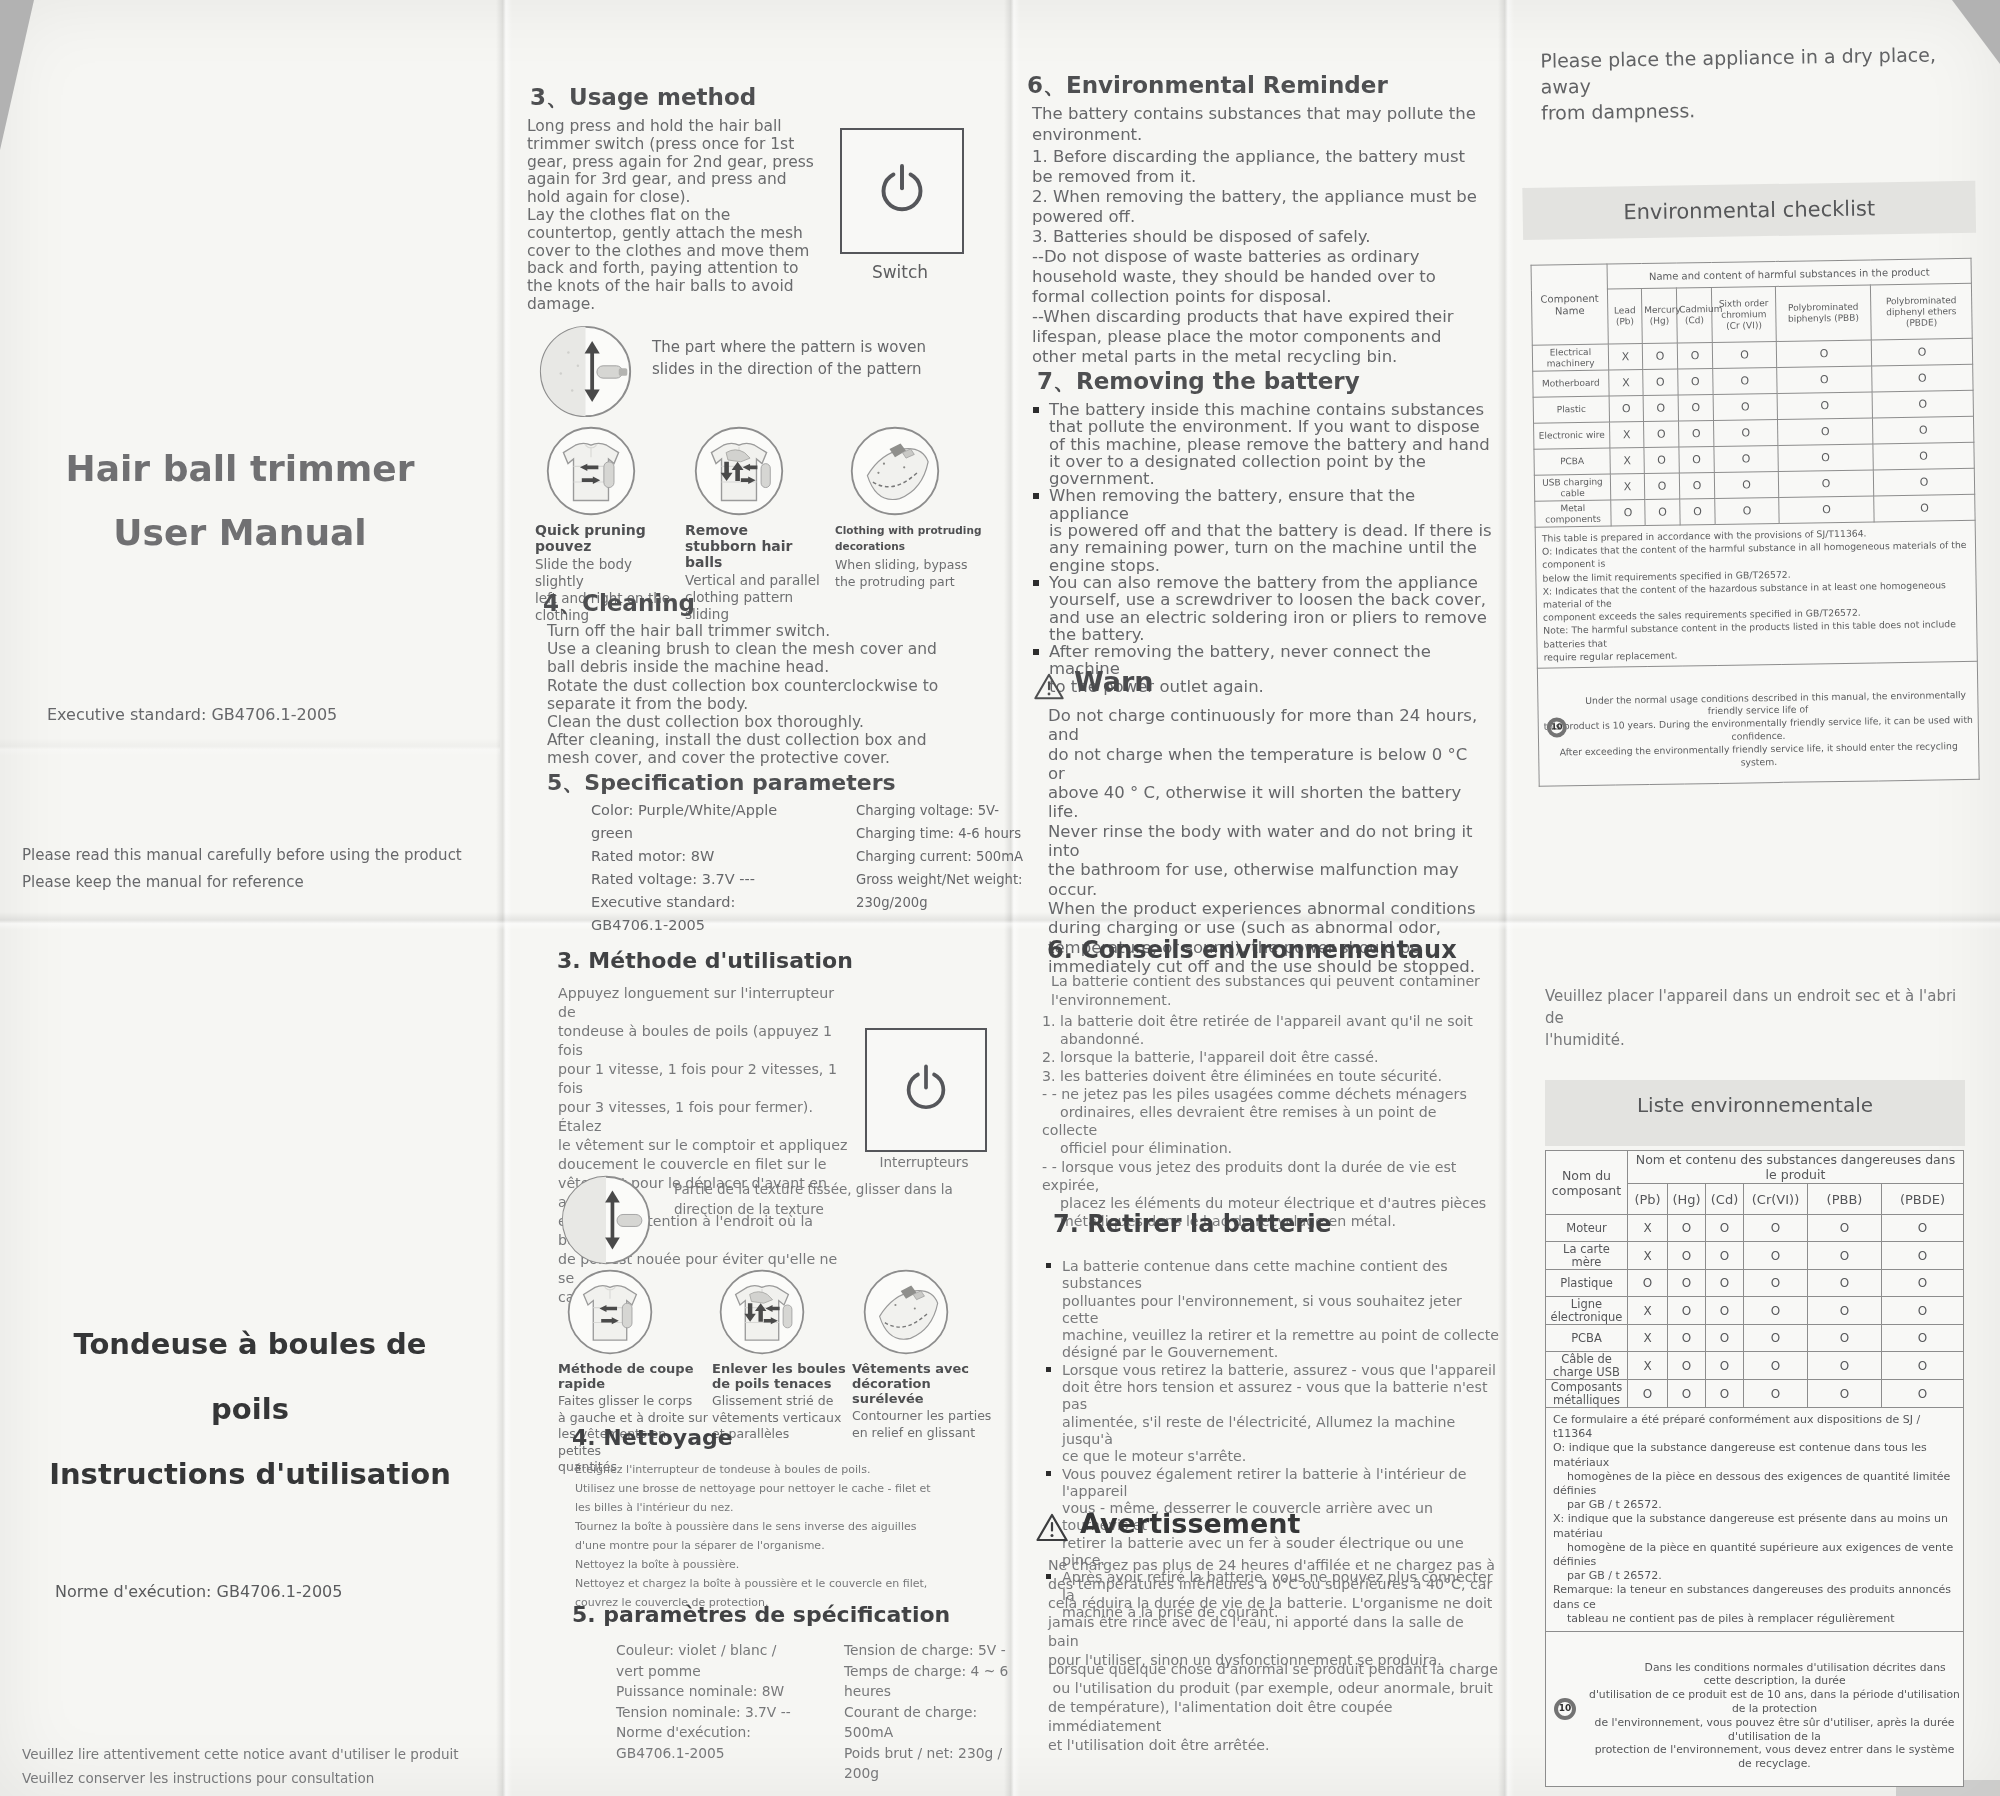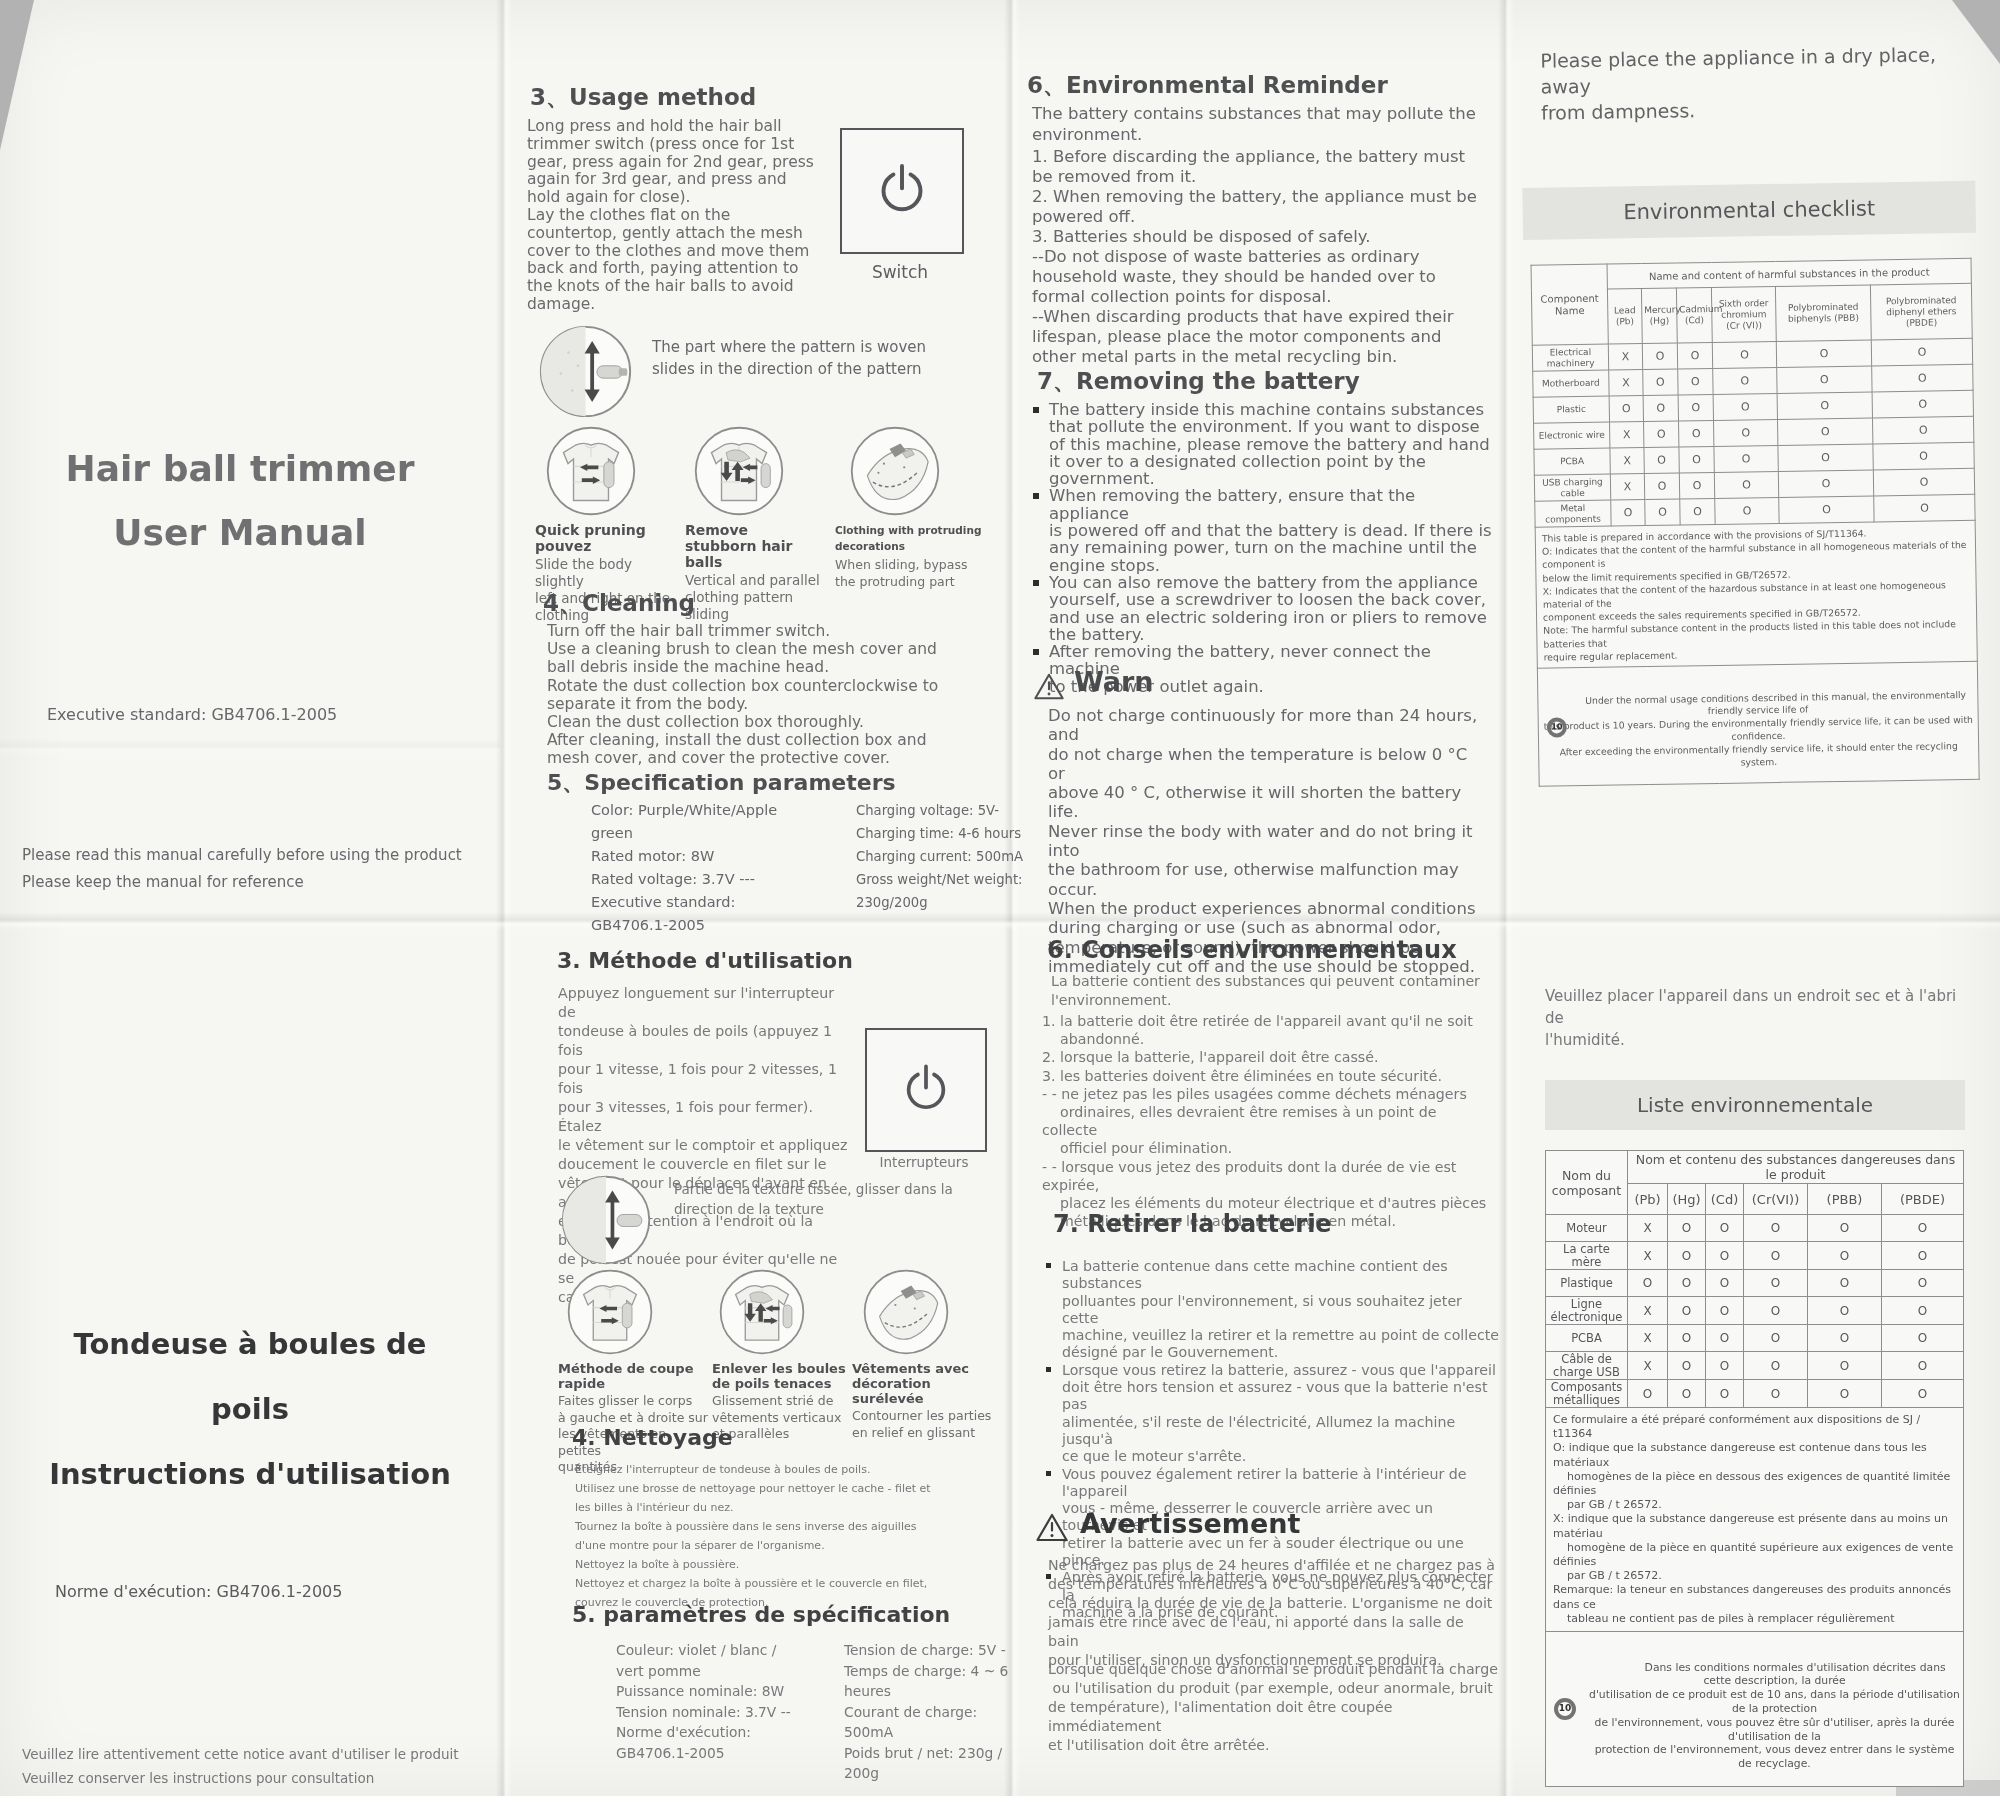--- a/index.html
+++ b/index.html
@@ -524,21 +524,21 @@
 After exceeding the environmentally friendly service life, it should enter the recycling system.</span>
           </td>
         </tr>
       </tfoot>
     </table>
   </div>
 
   <div class="abs" style="left:1540px;top:980px;width:440px;">
     <div class="abs pre fr-text" style="left:5px;top:5px;width:430px;font-size:15px;line-height:22px;">Veuillez placer l'appareil dans un endroit sec et à l'abri de
 l'humidité.</div>
-    <div class="abs band" style="left:5px;top:100px;width:420px;height:50px;line-height:50px;font-size:20px;">Liste environnementale</div>
+    <div class="abs band" style="left:5px;top:100px;width:420px;height:66px;line-height:50px;font-size:20px;">Liste environnementale</div>
     <table class="dtable fr-table abs" style="left:5px;top:170px;">
       <colgroup>
           <col style="width:82px">
           <col style="width:40px">
           <col style="width:38px">
           <col style="width:38px">
           <col style="width:64px">
           <col style="width:74px">
           <col style="width:82px">
         </colgroup>

